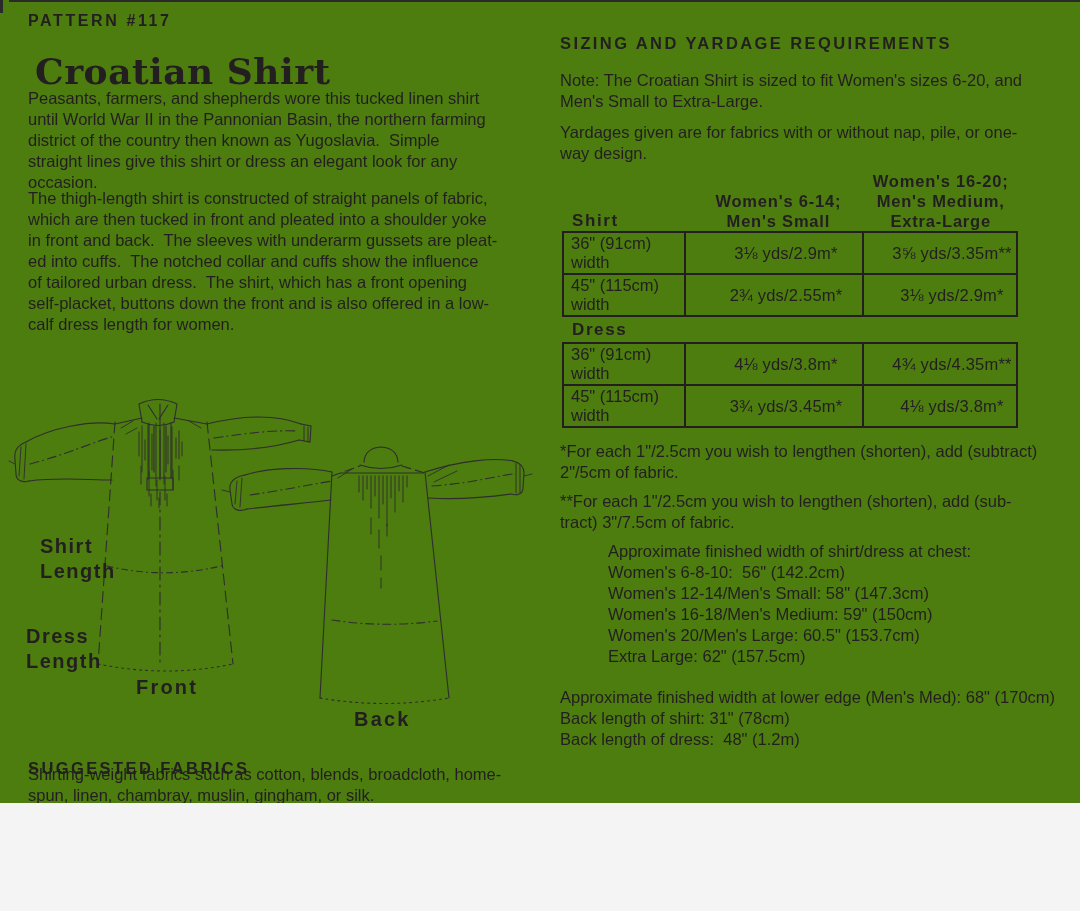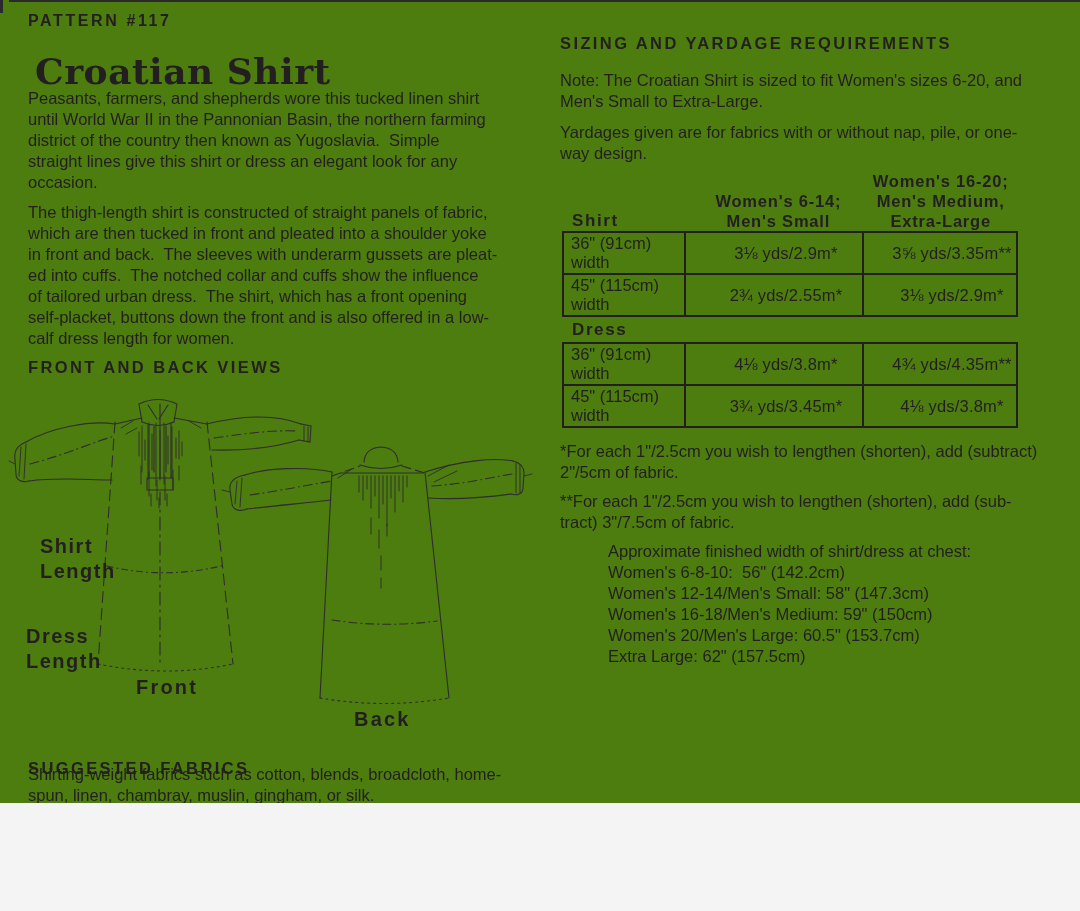--- a/index.html
+++ b/index.html
@@ -32,28 +32,27 @@
   <div class="scan-top"></div>
   <div class="scan-corner"></div>
 
   <div class="abs kicker" style="left:28px;top:12px;">PATTERN #117</div>
   <h1 class="abs title" style="left:27px;top:42px;">Croatian Shirt</h1>
   <p class="abs body" style="left:28px;top:88px;width:512px;">Peasants, farmers, and shepherds wore this tucked linen shirt
 until World War II in the Pannonian Basin, the northern farming
 district of the country then known as Yugoslavia.  Simple
 straight lines give this shirt or dress an elegant look for any
 occasion.</p>
-  <p class="abs body" style="left:28px;top:202px;width:512px;">The thigh-length shirt is constructed of straight panels of fabric,
+  <p class="abs body" style="left:28px;top:188px;width:512px;">The thigh-length shirt is constructed of straight panels of fabric,
 which are then tucked in front and pleated into a shoulder yoke
 in front and back.  The sleeves with underarm gussets are pleat-
 ed into cuffs.  The notched collar and cuffs show the influence
 of tailored urban dress.  The shirt, which has a front opening
 self-placket, buttons down the front and is also offered in a low-
 calf dress length for women.</p>
-  <h2 class="abs section" style="left:28px;top:358px;">FRONT AND BACK VIEWS</h2>
 
   <div class="abs" style="left:8px;top:392px;width:530px;height:345px;">
     <svg width="530" height="345" viewBox="0 0 530 345" fill="none" stroke="#2e2e2e" stroke-width="1.1" stroke-linecap="round">
       <g>
 
         <path d="M134,30 L131,12 Q150,3 169,12 L166,30"></path>
         <path d="M134,30 Q150,37 166,30"></path>
         <path d="M140,13 L149,27 M160,13 L151,27"></path>
 
         <path d="M141,31 V86 M163,31 V86 M146,34 V80 M158,34 V80 M152,12 V86"></path>
@@ -193,13 +192,18 @@
 
   <div class="abs" style="left:560px;top:541px;width:515px;margin-left:48px;">
     <div class="line">Approximate finished width of shirt/dress at chest:</div>
     <div class="line">Women's 6-8-10:  56" (142.2cm)</div>
     <div class="line">Women's 12-14/Men's Small: 58" (147.3cm)</div>
     <div class="line">Women's 16-18/Men's Medium: 59" (150cm)</div>
     <div class="line">Women's 20/Men's Large: 60.5" (153.7cm)</div>
     <div class="line">Extra Large: 62" (157.5cm)</div>
   </div>
 
+  <div class="abs" style="left:560px;top:687px;width:515px;">
+    <div class="line">Approximate finished width at lower edge (Men's Med): 68" (170cm)</div>
+    <div class="line">Back length of shirt: 31" (78cm)</div>
+    <div class="line">Back length of dress:  48" (1.2m)</div>
+  </div>
 </div>
 
 </body></html>

